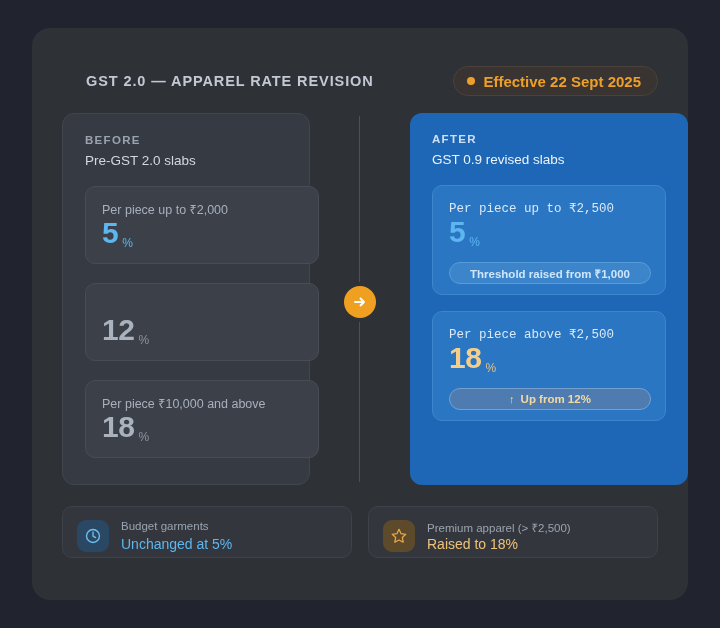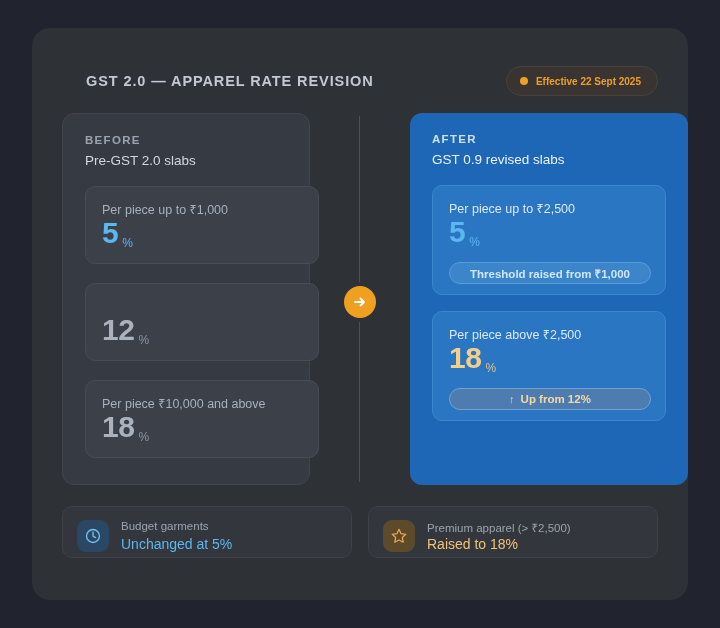--- a/index.html
+++ b/index.html
@@ -31,21 +31,21 @@
   }
   .badge {
     position: absolute; right: 0; top: 0;
     height: 30px; padding: 0 16px 0 13px;
     display: flex; align-items: center; gap: 8px;
     background: #393432;
     border: 1px solid #4a423a;
     border-radius: 15px;
   }
   .badge-dot { width: 8px; height: 8px; border-radius: 50%; background: #eda029; flex: none; }
-  .badge-text { font-size: 10px; font-weight: bold; color: #eda029; white-space: nowrap; }
+  .badge-text { font-size: 15px; font-weight: bold; color: #eda029; white-space: nowrap; }
 
   
   .panel {
     position: absolute; top: 85px; height: 372px; border-radius: 12px;
   }
   .panel-before {
     left: 30px; width: 248px;
     background: #363a42;
     border: 1px solid #41454d;
   }
@@ -78,21 +78,21 @@
   }
   .panel-after .slab {
     background: #2a76c2;
     border: 1px solid #3d86cd;
   }
   .slab-label {
     position: absolute; left: 16px; top: 14px;
     font-size: 12.5px;
   }
   .panel-before .slab-label { color: #a8b0bc; }
-  .panel-after .slab-label { color: #dbe8f6; }
+  .panel-after .slab-label { color: #dbe8f6; font-family: Liberation Mono, monospace; }
 
   .rate {
     position: absolute; left: 16px; top: 31px;
     display: flex; align-items: baseline; gap: 4px;
   }
   .rate-num { font-size: 30px; font-weight: bold; line-height: 1; letter-spacing: -0.5px; }
   .rate-pct { font-size: 12px; line-height: 1; position: relative; top: 4px; }
 
   .rate-blue .rate-num { color: #5cb6f0; }
   .rate-blue .rate-pct { color: #5cb6f0; }
@@ -163,21 +163,21 @@
         <span class="badge-dot"></span>
         <span class="badge-text">Effective 22 Sept 2025</span>
       </div>
     </div>
 
     <div class="panel panel-before">
       <div class="panel-kicker">BEFORE</div>
       <div class="panel-sub">Pre-GST 2.0 slabs</div>
 
       <div class="slab" style="top:72px">
-        <div class="slab-label">Per piece up to ₹1,000</div>
+        <div class="slab-label">Per piece up to ₹2,000</div>
         <div class="rate rate-blue">
           <span class="rate-num">5</span>
           <span class="rate-pct">%</span>
         </div>
       </div>
 
       <div class="slab" style="top:169px">
         <div class="rate rate-grey">
           <span class="rate-num">12</span>
           <span class="rate-pct">%</span>

